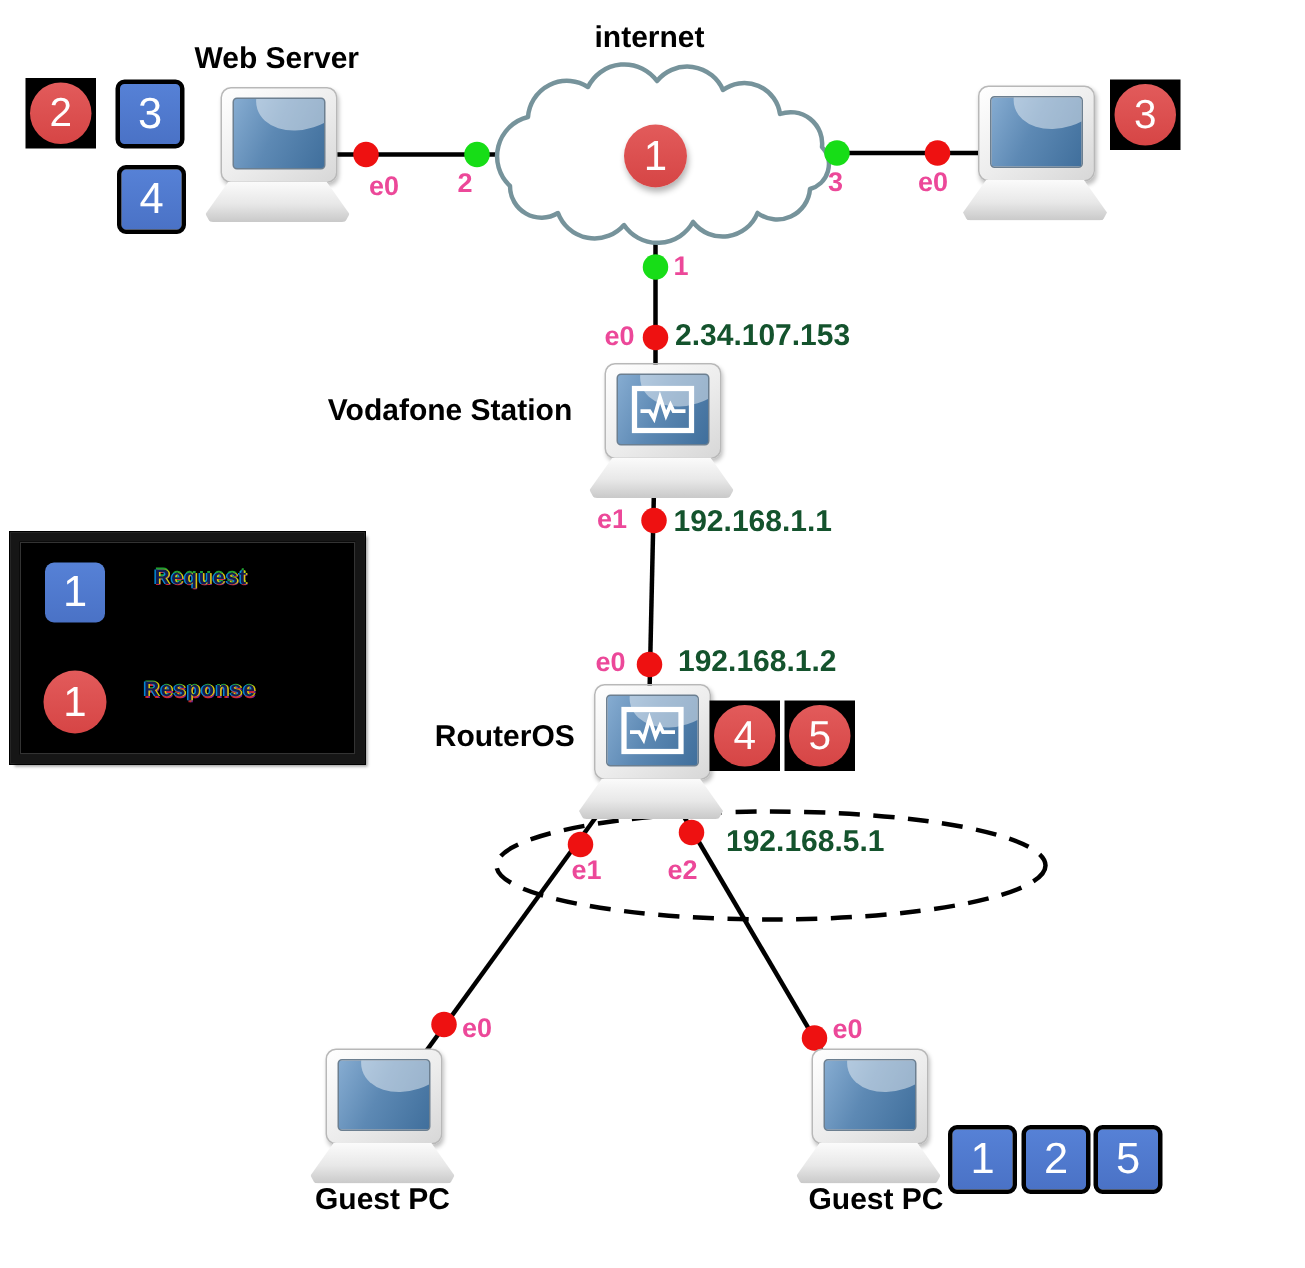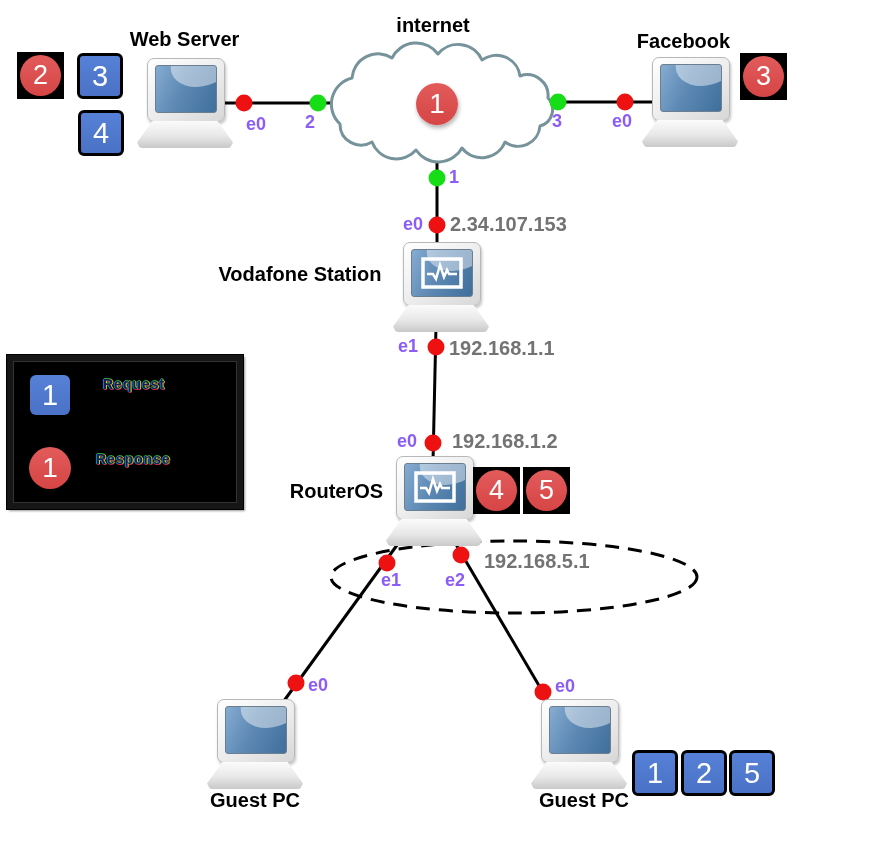--- a/index.html
+++ b/index.html
@@ -7,24 +7,24 @@
     position:relative;width:870px;height:845px;background:#ffffff;overflow:hidden;
     font-family:"Liberation Sans", sans-serif;
   }
   #links{position:absolute;left:0;top:0;z-index:1;}
   .lbl{
     position:absolute;z-index:3;font-weight:bold;font-size:20px;color:#000;
     text-align:center;white-space:nowrap;
   }
   .lbl.right{text-align:center;}
   .port{
-    position:absolute;z-index:3;font-weight:bold;font-size:18px;color:#8b5cf6;white-space:nowrap;text-align:center;
+    position:absolute;z-index:3;font-weight:bold;font-size:18px;color:#ec4899;white-space:nowrap;text-align:center;
   }
   .ip{
-    position:absolute;z-index:3;font-weight:bold;font-size:20px;color:#737373;white-space:nowrap;
+    position:absolute;z-index:3;font-weight:bold;font-size:20px;color:#14532d;white-space:nowrap;
   }
   
   .computer{position:absolute;width:92px;height:92px;z-index:2;}
   .monitor{
     position:absolute;left:8px;top:0;width:76px;height:62px;
     background:linear-gradient(145deg,#ffffff 0%,#ececec 55%,#d7d7d7 100%);
     border:1px solid #b8b8b8;border-radius:7px;
     box-shadow:1px 2px 3px rgba(0,0,0,0.25);
   }
   .screen{
@@ -182,21 +182,20 @@
 
   <div class="computer" style="left:533px;top:699px">
     <div class="monitor">
         <div class="screen"></div>
       </div>
     <div class="base"></div>
   </div>
 
   <div class="lbl" style="left:112px;top:28px;width:145px">Web Server</div>
   <div class="lbl" style="left:363px;top:14px;width:140px">internet</div>
-  <div class="lbl" style="left:611px;top:30px;width:145px">Facebook</div>
   <div class="lbl right" style="left:210px;top:263px;width:180px">Vodafone Station</div>
   <div class="lbl right" style="left:283px;top:480px;width:107px">RouterOS</div>
   <div class="lbl" style="left:200px;top:789px;width:110px">Guest PC</div>
   <div class="lbl" style="left:524px;top:789px;width:120px">Guest PC</div>
 
   <span class="port" style="left:246px;top:114px">e0</span>
   <span class="port" style="left:305px;top:112px">2</span>
   <span class="port" style="left:552px;top:111px">3</span>
   <span class="port" style="left:449px;top:167px">1</span>
   <span class="port" style="left:612px;top:111px">e0</span>

